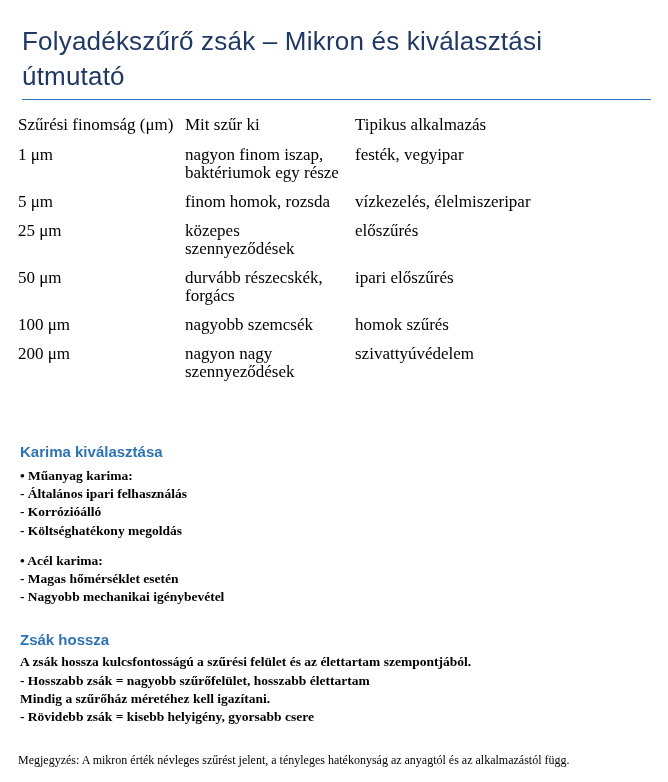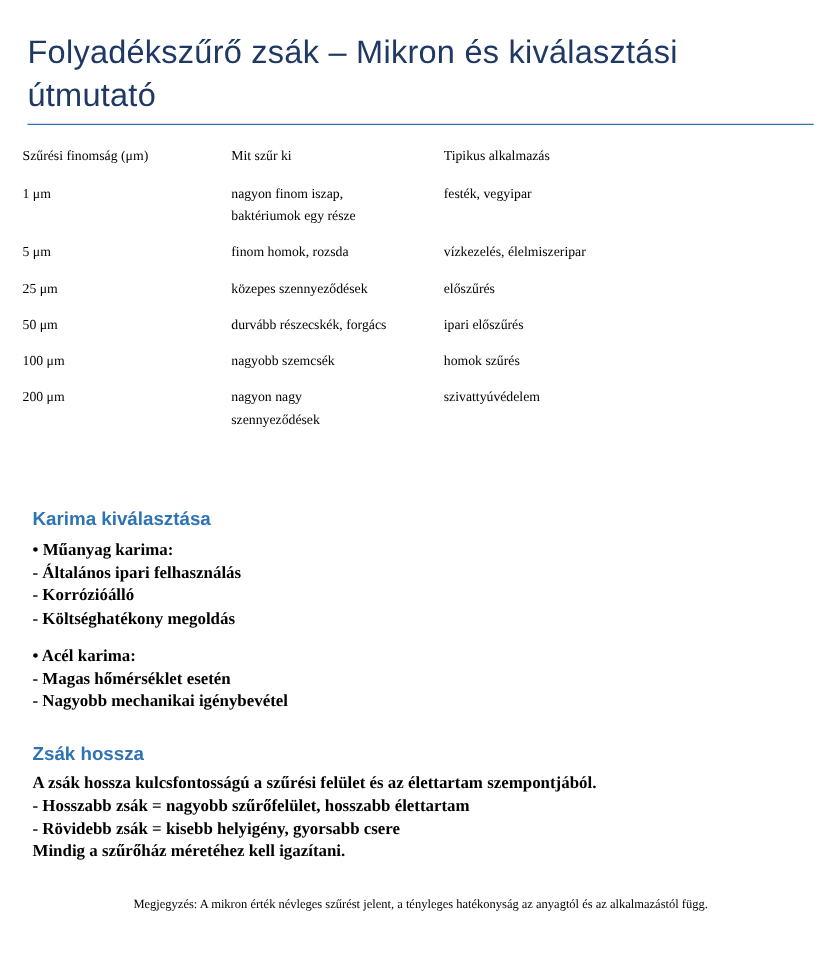--- a/index.html
+++ b/index.html
@@ -28,37 +28,37 @@
     line-height: 35px;
     letter-spacing: 0.2px;
     color: var(--color-title, #1F3864);
     border-bottom: 1px solid var(--color-rule, #2E74B5);
   }
   table.micron-table {
     margin-top: 16px;
     width: 100%;
     table-layout: fixed;
     border-collapse: collapse;
-    font-size: 11px;
+    font-size: 17px;
   }
   col.c1 { width: 167px; }
   col.c2 { width: 170px; }
   table.micron-table th,
   table.micron-table td {
     text-align: left;
     vertical-align: top;
     font-weight: normal;
     line-height: 18px;
     padding: 0 6px 11px 0;
     white-space: pre-line;
   }
   table.micron-table thead th {
     padding-bottom: 12px;
   }
-  .section { margin: 8px; }
+  .section { margin: 2px; }
   .section.flange { margin-top: 50px; }
   .section.length { margin-top: 24px; }
   .section-heading {
     margin: 0 0 5px 0;
     font-family: "Liberation Sans", sans-serif;
     font-size: 15px;
     line-height: 20px;
     font-weight: 700;
     color: var(--color-heading, #2E74B5);
   }
@@ -66,23 +66,22 @@
   .group { margin: 0; }
   .group.steel { margin-top: 12px; }
   .text-line {
     font-size: 13.5px;
     line-height: 18.2px;
     min-height: 18.2px;
     font-weight: bold;
   }
   .note {
     margin: 25px 0 0 0;
-    font-size: 10px;
+    font-size: 12px;
     line-height: 18px;
-    text-align: center;
   }
 </style>
 </head>
 <body>
 
 <div class="page">
 
   <h1 class="title">Folyadékszűrő zsák – Mikron és kiválasztási útmutató</h1>
 
   <table class="micron-table">
@@ -165,21 +164,21 @@
   </section>
 
   <section class="section length">
     <h2 class="section-heading">Zsák hossza</h2>
     <div class="group">
 
         <div class="text-line">A zsák hossza kulcsfontosságú a szűrési felület és az élettartam szempontjából.</div>
 
         <div class="text-line">- Hosszabb zsák = nagyobb szűrőfelület, hosszabb élettartam</div>
 
+        <div class="text-line">Mindig a szűrőház méretéhez kell igazítani.</div>
+
         <div class="text-line">- Rövidebb zsák = kisebb helyigény, gyorsabb csere</div>
-
-        <div class="text-line">Mindig a szűrőház méretéhez kell igazítani.</div>
       </div>
   </section>
 
   <p class="note">Megjegyzés: A mikron érték névleges szűrést jelent, a tényleges hatékonyság az anyagtól és az alkalmazástól függ.</p>
 
 </div>
 
 </body></html>

